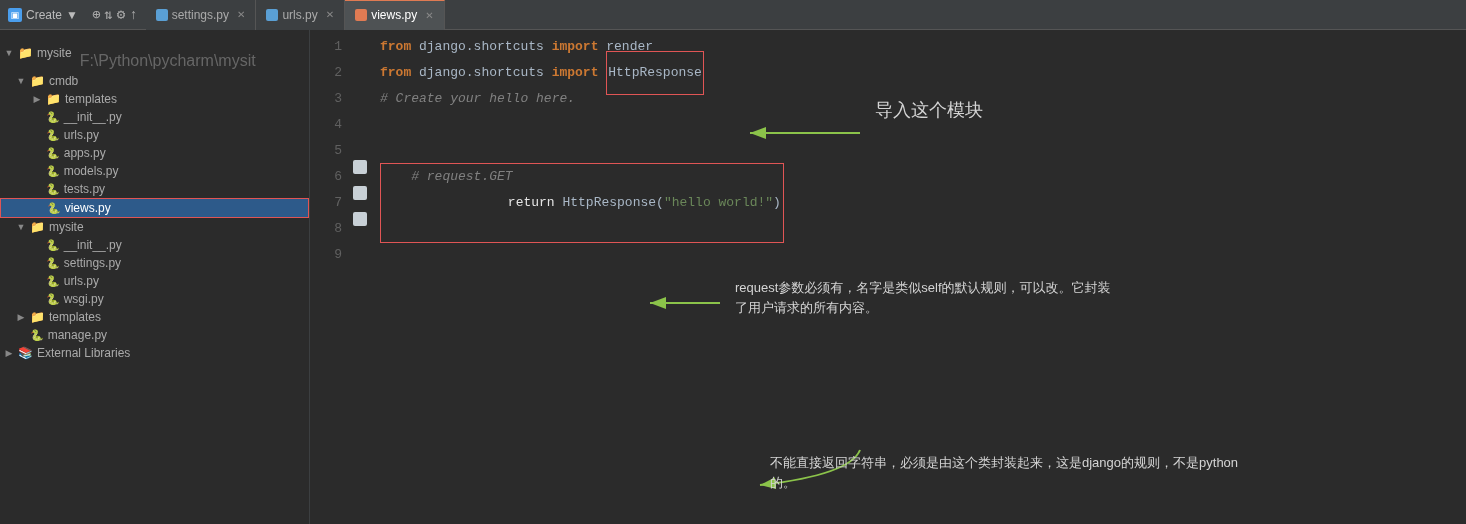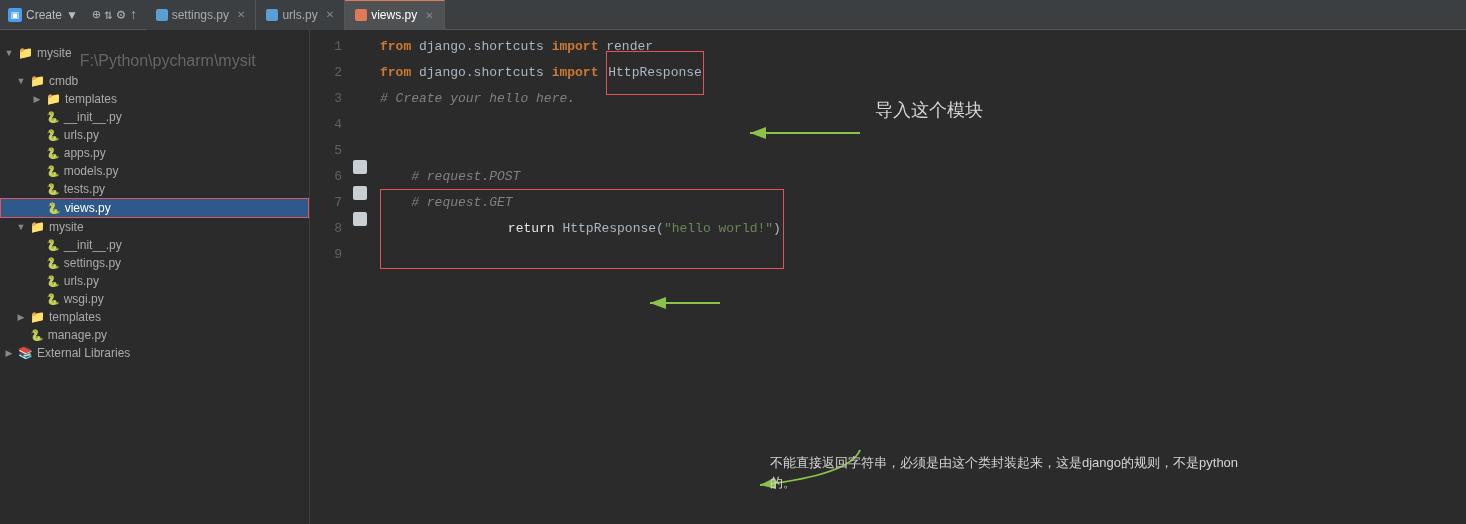--- a/index.html
+++ b/index.html
@@ -377,23 +377,20 @@
 
         <div class="code-line">
           <span class="comment"># Create your hello here.</span>
         </div>
 
         <div class="code-line"></div>
 
         <div class="code-line"></div>
 
 
-        <div class="code-line">
-          <span class="comment">    # request.POST</span>
-        </div>
 
         <div class="code-line">
           <span class="comment">    # request.GET</span>
         </div>
 
         <div class="code-line">
           <span style="display:inline-block;border:1.5px solid #e05555;padding:0 2px;">
             <span class="kw2">    return </span><span>HttpResponse(</span><span class="str">"hello world!"</span><span>)</span>
           </span>
         </div>
@@ -412,20 +409,21 @@
         <div style="position:absolute;top:68px;left:565px;color:#d4d4d4;font-family:Liberation Sans, sans-serif;font-size:18px;">导入这个模块</div>
 
         <svg style="position:absolute;top:258px;left:330px;width:90px;height:30px;">
           <defs>
             <marker id="arrowhead2" markerWidth="8" markerHeight="6" refX="8" refY="3" orient="auto">
               <polygon points="0 0, 8 3, 0 6" fill="#8bc34a"></polygon>
             </marker>
           </defs>
           <line x1="80" y1="15" x2="10" y2="15" stroke="#8bc34a" stroke-width="2" marker-end="url(#arrowhead2)"></line>
         </svg>
+        <div style="position:absolute;top:248px;left:425px;color:#d4d4d4;font-family:Arial,sans-serif;font-size:13px;line-height:1.5;">request参数必须有，名字是类似self的默认规则，可以改。它封装<br>了用户请求的所有内容。</div>
 
         <svg style="position:absolute;top:415px;left:440px;width:120px;height:50px;">
           <defs>
             <marker id="arrowhead3" markerWidth="8" markerHeight="6" refX="8" refY="3" orient="auto">
               <polygon points="0 0, 8 3, 0 6" fill="#8bc34a"></polygon>
             </marker>
           </defs>
           <path d="M 110 5 Q 100 30 10 40" stroke="#8bc34a" stroke-width="2" fill="none" marker-end="url(#arrowhead3)"></path>
         </svg>
         <div style="position:absolute;top:423px;left:460px;color:#d4d4d4;font-family:Arial,sans-serif;font-size:13px;line-height:1.5;">不能直接返回字符串，必须是由这个类封装起来，这是django的规则，不是python<br>的。</div>

